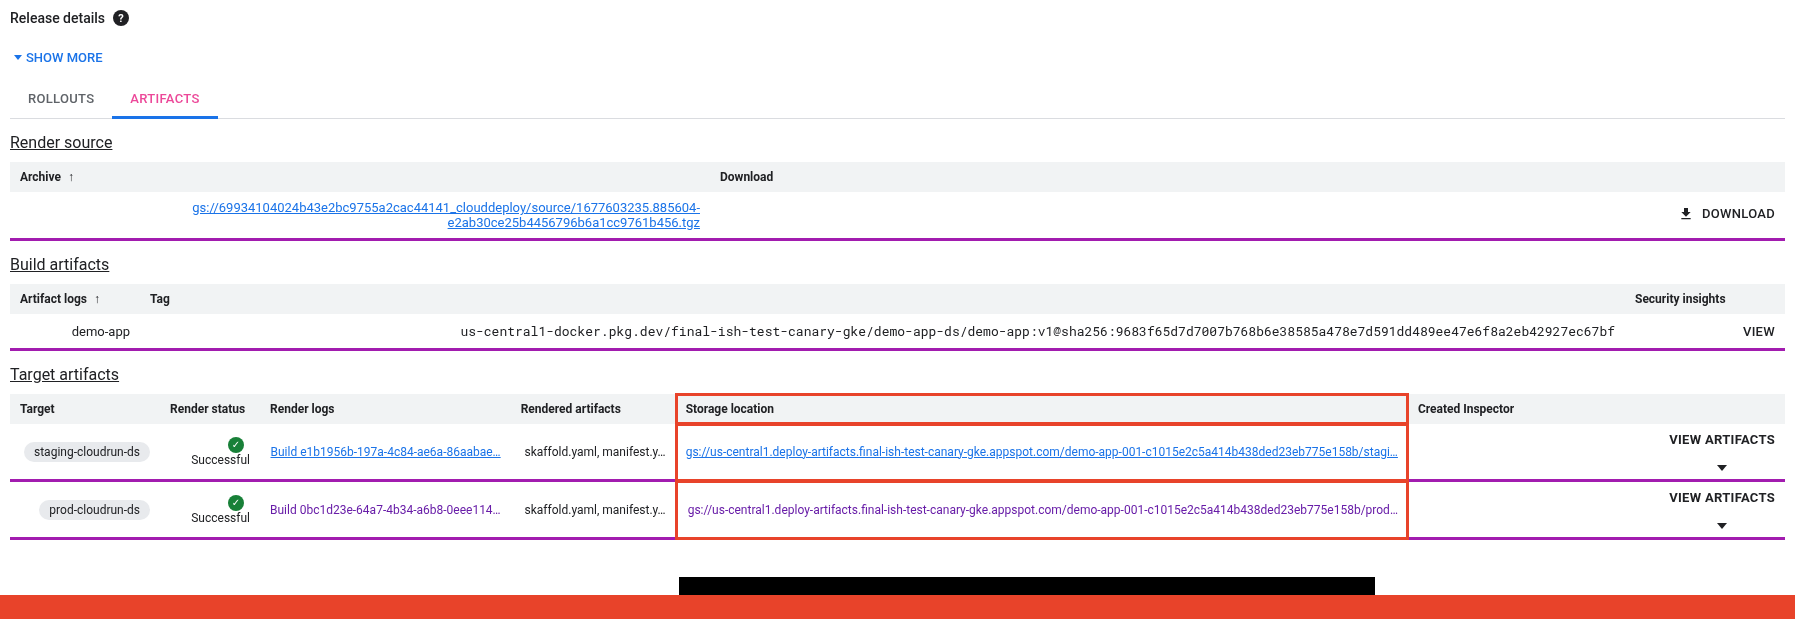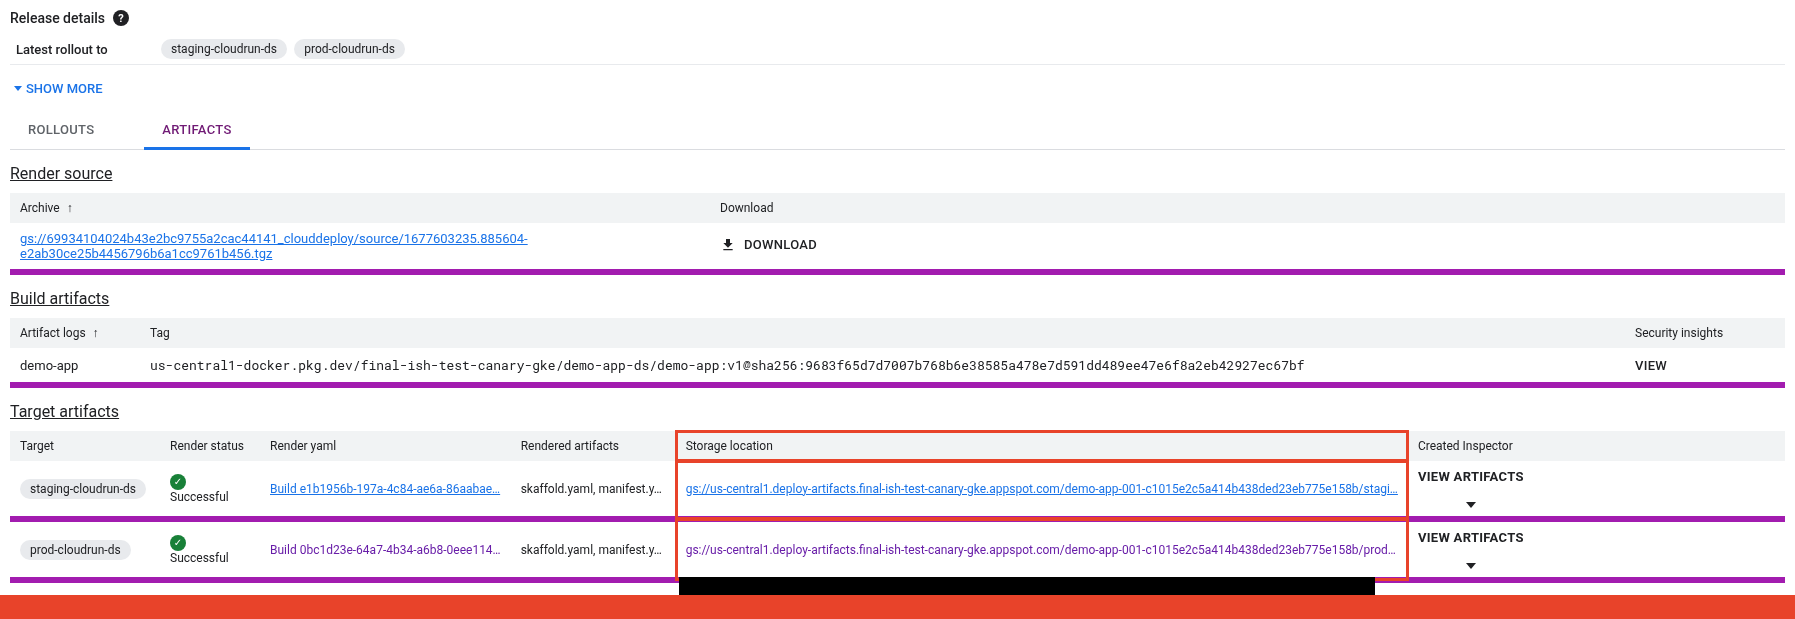--- a/index.html
+++ b/index.html
@@ -7,28 +7,28 @@
 .header { display: flex; align-items: center; gap: 8px; margin-bottom: 8px; }
 .header h1 { font-size: 14px; font-weight: 500; }
 .help-icon { width: 16px; height: 16px; background: #202124; color: #fff; border-radius: 50%; display: inline-flex; align-items: center; justify-content: center; font-size: 11px; font-weight: bold; }
 .details-table { width: 100%; border-collapse: collapse; margin-bottom: 8px; }
 .details-table tr { border-bottom: 1px solid #e8eaed; }
 .details-table td { padding: 5px 6px; font-size: 13px; vertical-align: middle; }
 .details-table td:first-child { font-weight: 500; width: 145px; }
 .chip { display: inline-block; background: #e8eaed; border-radius: 12px; padding: 3px 10px; font-size: 12px; margin-right: 4px; }
 .show-more { color: #1a73e8; font-size: 13px; font-weight: 500; padding: 8px 4px; cursor: pointer; display: flex; align-items: center; gap: 4px; }
 .chevron-down { width: 0; height: 0; border-left: 4px solid transparent; border-right: 4px solid transparent; border-top: 5px solid #1a73e8; display: inline-block; }
-.tabs { display: flex; border-bottom: 1px solid #dadce0; margin-top: 8px; gap: 32px; }
+.tabs { display: flex; border-bottom: 1px solid #dadce0; margin-top: 8px; }
 .tab { padding: 10px 18px; font-size: 13px; font-weight: 500; color: #5f6368; cursor: pointer; letter-spacing: 0.3px; }
-.tab.active { color: #701a75; border-bottom: 3px solid #1a73e8; margin-bottom: -1px; }
+.tab.active { color: #ec4899; border-bottom: 3px solid #1a73e8; margin-bottom: -1px; }
 .section-title { font-size: 16px; font-weight: 400; margin: 14px 0 10px 0; text-decoration: underline; }
 .data-table { width: 100%; border-collapse: collapse; margin-bottom: 8px; }
 .data-table thead tr { background: #f1f3f4; }
-.data-table th { text-align: left; font-weight: 400; font-size: 12px; padding: 8px 10px; color: #202124; }
-.data-table td { padding: 8px 10px; font-size: 13px; vertical-align: middle; border-bottom: 6px solid #a21caf; }
+.data-table th { text-align: left; font-weight: 700; font-size: 12px; padding: 8px 10px; color: #202124; }
+.data-table td { padding: 8px 10px; font-size: 13px; vertical-align: middle; border-bottom: 3px solid #a21caf; text-align: right; }
 .sort-arrow { display: inline-block; margin-left: 4px; }
 .link { color: #1a73e8; text-decoration: underline; cursor: pointer; }
 .link-visited { color: #681da8; cursor: pointer; }
 .mono { font-family: "Roboto Mono", Menlo, monospace; font-size: 12px; }
 .download-btn { display: inline-flex; align-items: center; gap: 8px; font-weight: 500; font-size: 13px; cursor: pointer; letter-spacing: 0.3px; }
 .download-icon { width: 16px; height: 16px; }
 .view-link { font-weight: 500; font-size: 13px; cursor: pointer; letter-spacing: 0.3px; }
 .view-artifacts { display: inline-flex; align-items: center; gap: 18px; font-weight: 700; font-size: 13px; cursor: pointer; letter-spacing: 0.3px; flex-direction: column; }
 .expand-icon { width: 0; height: 0; border-left: 5px solid transparent; border-right: 5px solid transparent; border-top: 6px solid #202124; display: inline-block; }
 .status-icon { width: 16px; height: 16px; background: #188038; border-radius: 50%; display: inline-flex; align-items: center; justify-content: center; margin-right: 6px; vertical-align: middle; }
@@ -43,27 +43,20 @@
 </head>
 <body>
 
 <div class="header">
   <h1>Release details</h1>
   <span class="help-icon">?</span>
 </div>
 
 <table class="details-table">
   <tbody>
-  <tr>
-    <td>Latest rollout to</td>
-    <td>
-      <span class="chip">staging-cloudrun-ds</span>
-      <span class="chip">prod-cloudrun-ds</span>
-    </td>
-  </tr>
 </tbody>
   </table>
 
 <div class="show-more">
   <span class="chevron-down"></span>
   <span>SHOW MORE</span>
 </div>
 
 <div class="tabs">
   <div class="tab">ROLLOUTS</div>
@@ -124,21 +117,21 @@
     <col style="width:100px">
     <col style="width:245px">
     <col style="width:165px">
     <col style="width:700px">
     <col>
   </colgroup>
   <thead>
     <tr>
       <th>Target</th>
       <th>Render status</th>
-      <th>Render yaml</th>
+      <th>Render logs</th>
       <th>Rendered artifacts</th>
       <th class="highlight-box">Storage location</th>
       <th>Created Inspector</th>
     </tr>
   </thead>
   <tbody>
     <tr>
       <td><span class="target-chip">staging-cloudrun-ds</span></td>
       <td>
         <span class="status-icon">

